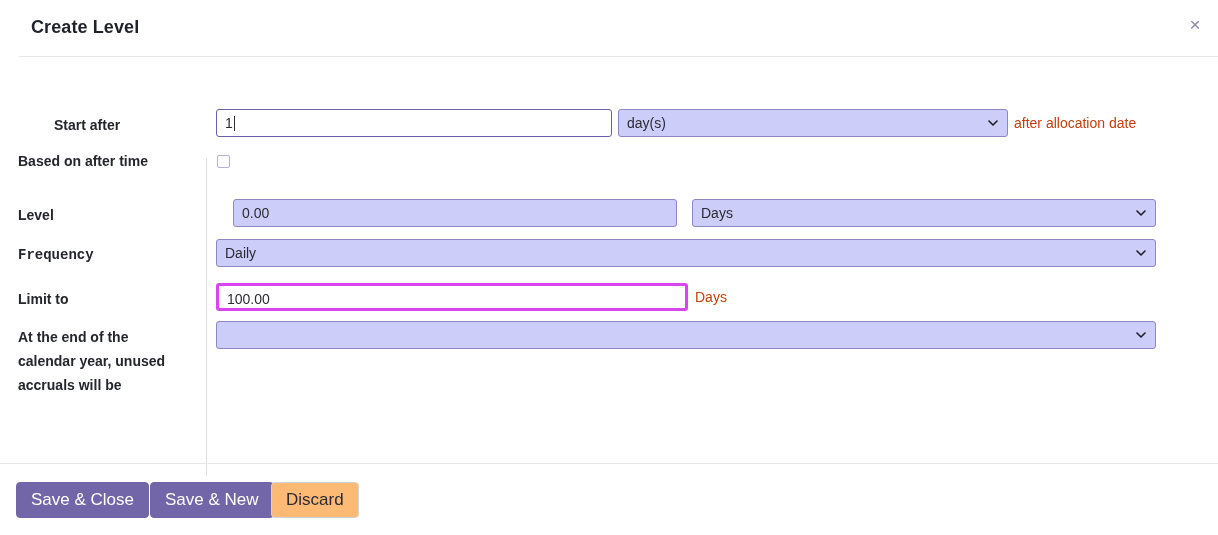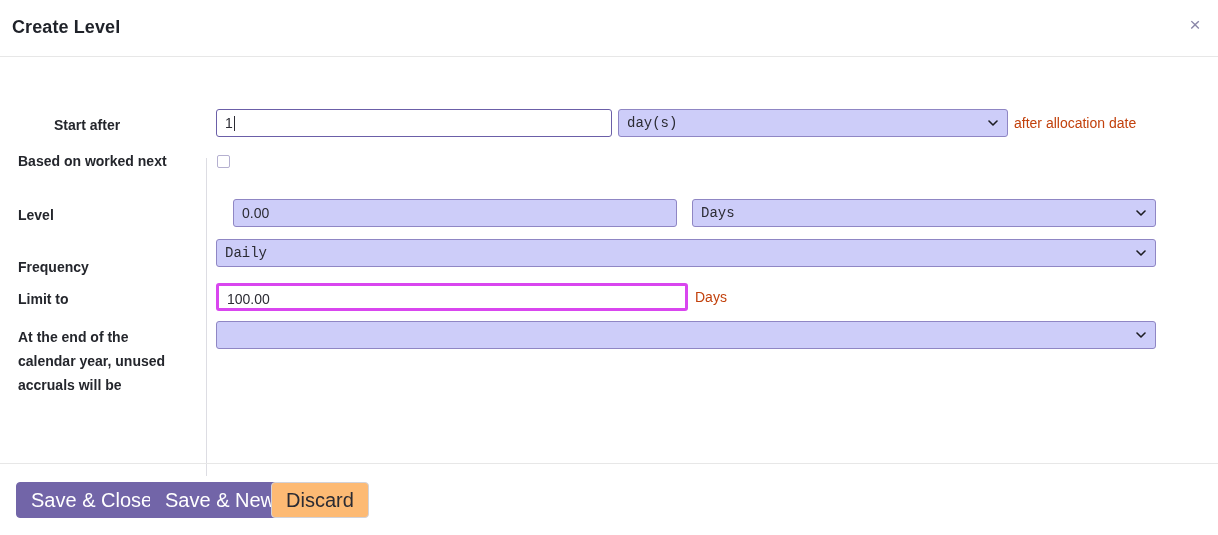--- a/index.html
+++ b/index.html
@@ -23,20 +23,21 @@
     background: #ffffff;
     box-sizing: border-box;
   }
 
   
   .dialog-header {
     position: relative;
     height: 57px;
     border-bottom: 1px solid #e7e7e7;
     box-sizing: border-box;
+    margin-left: 19px;
   }
   .dialog-title {
     position: absolute;
     left: 12px;
     top: 17px;
     font-size: 18px;
     font-weight: bold;
     color: #1f2229;
     letter-spacing: 0.1px;
   }
@@ -107,21 +108,20 @@
     background: #ffffff;
     border: 1px solid #6b5fa8;
   }
   .field-lav {
     background: #cdcdf9;
     border: 1px solid #8f86c4;
   }
   .select-field {
     cursor: pointer;
     padding-right: 40px;
-    font-family: Liberation Mono, monospace;
   }
   .chevron {
     position: absolute;
     right: 9px;
     top: 50%;
     margin-top: -3px;
     width: 10px;
     height: 6px;
     pointer-events: none;
   }
@@ -164,21 +164,21 @@
     border-top: 1px solid #e7e7e7;
     box-sizing: border-box;
   }
   .btn {
     position: absolute;
     top: 18px;
     height: 36px;
     box-sizing: border-box;
     border-radius: 4px;
     font-family: "Liberation Sans", sans-serif;
-    font-size: 20px;
+    font-size: 17px;
     cursor: pointer;
     padding: 0 14px;
     line-height: 34px;
     white-space: nowrap;
   }
   .btn-primary {
     background: #7265a8;
     border: 1px solid #7265a8;
     color: #ffffff;
   }
@@ -213,41 +213,41 @@
           <svg viewBox="0 0 10 6" width="10" height="6">
               <path d="M1 1 L5 5 L9 1" fill="none" stroke="#1d1d22" stroke-width="1.6" stroke-linecap="round" stroke-linejoin="round"></path>
             </svg>
         </span>
       </div>
 
       <div class="suffix-text" style="left:1014px; top:0;">after allocation date</div>
     </div>
 
     <div class="form-row" style="top:92px;">
-      <div class="form-label" style="top:0;">Based on worked next</div>
+      <div class="form-label" style="top:0;">Based on after time</div>
       <button class="checkbox" style="left:217px; top:6px;"></button>
     </div>
 
     <div class="form-row" style="top:142px;">
       <div class="form-label" style="top:4px;">Level</div>
 
       <div class="field field-lav" style="left:216px; top:0; width:444px;margin-left:17px;"><span>0.00</span></div>
 
       <div class="field field-lav select-field" style="left:692px; top:0; width:464px;">
         <span>Days</span>
         <span class="chevron">
           <svg viewBox="0 0 10 6" width="10" height="6">
               <path d="M1 1 L5 5 L9 1" fill="none" stroke="#1d1d22" stroke-width="1.6" stroke-linecap="round" stroke-linejoin="round"></path>
             </svg>
         </span>
       </div>
     </div>
 
     <div class="form-row" style="top:182px;">
-      <div class="form-label" style="top:16px;">Frequency</div>
+      <div class="form-label" style="top:4px;font-family:Liberation Mono, monospace;">Frequency</div>
 
       <div class="field field-lav select-field" style="left:216px; top:0; width:940px;">
         <span>Daily</span>
         <span class="chevron">
           <svg viewBox="0 0 10 6" width="10" height="6">
               <path d="M1 1 L5 5 L9 1" fill="none" stroke="#1d1d22" stroke-width="1.6" stroke-linecap="round" stroke-linejoin="round"></path>
             </svg>
         </span>
       </div>
     </div>

